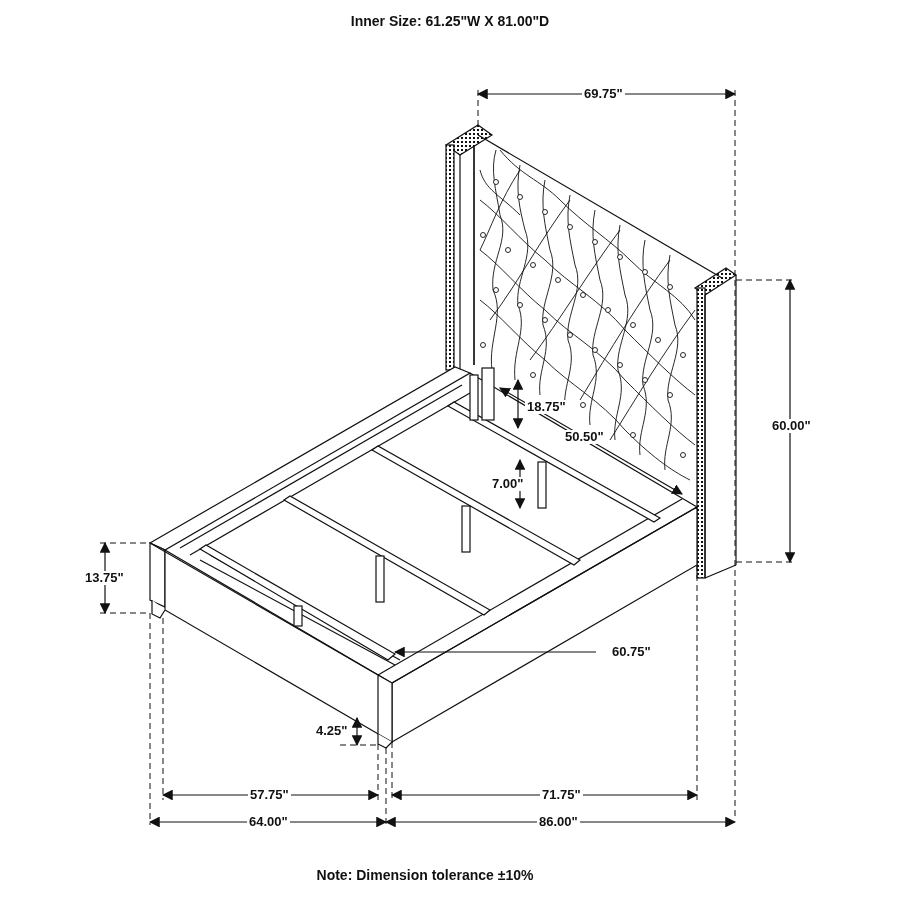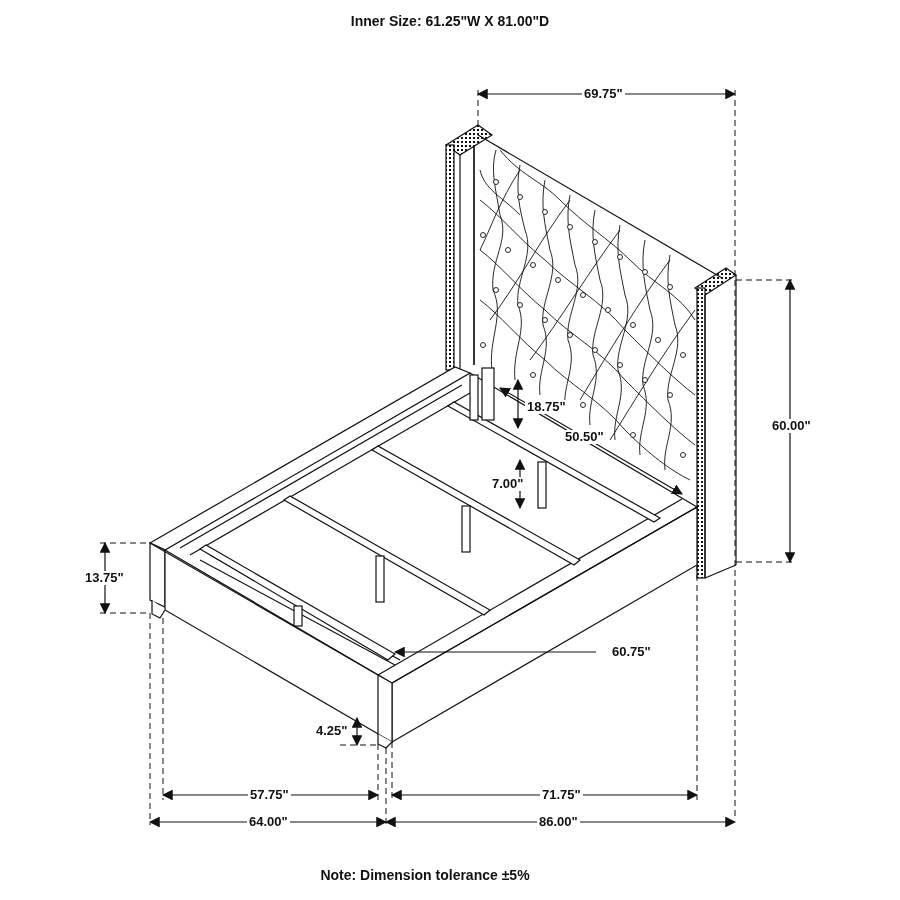--- a/index.html
+++ b/index.html
@@ -172,13 +172,13 @@
 <span class="dimlabel" style="left:563px;top:430px;">50.50"</span>
 <span class="dimlabel" style="left:490px;top:477px;">7.00"</span>
 <span class="dimlabel" style="left:83px;top:571px;">13.75"</span>
 <span class="dimlabel" style="left:610px;top:645px;">60.75"</span>
 <span class="dimlabel" style="left:314px;top:724px;">4.25"</span>
 <span class="dimlabel" style="left:248px;top:788px;">57.75"</span>
 <span class="dimlabel" style="left:540px;top:788px;">71.75"</span>
 <span class="dimlabel" style="left:247px;top:815px;">64.00"</span>
 <span class="dimlabel" style="left:537px;top:815px;">86.00"</span>
 
-<div class="note">Note: Dimension tolerance ±5%</div>
+<div class="note">Note: Dimension tolerance ±10%</div>
 
 </body></html>

